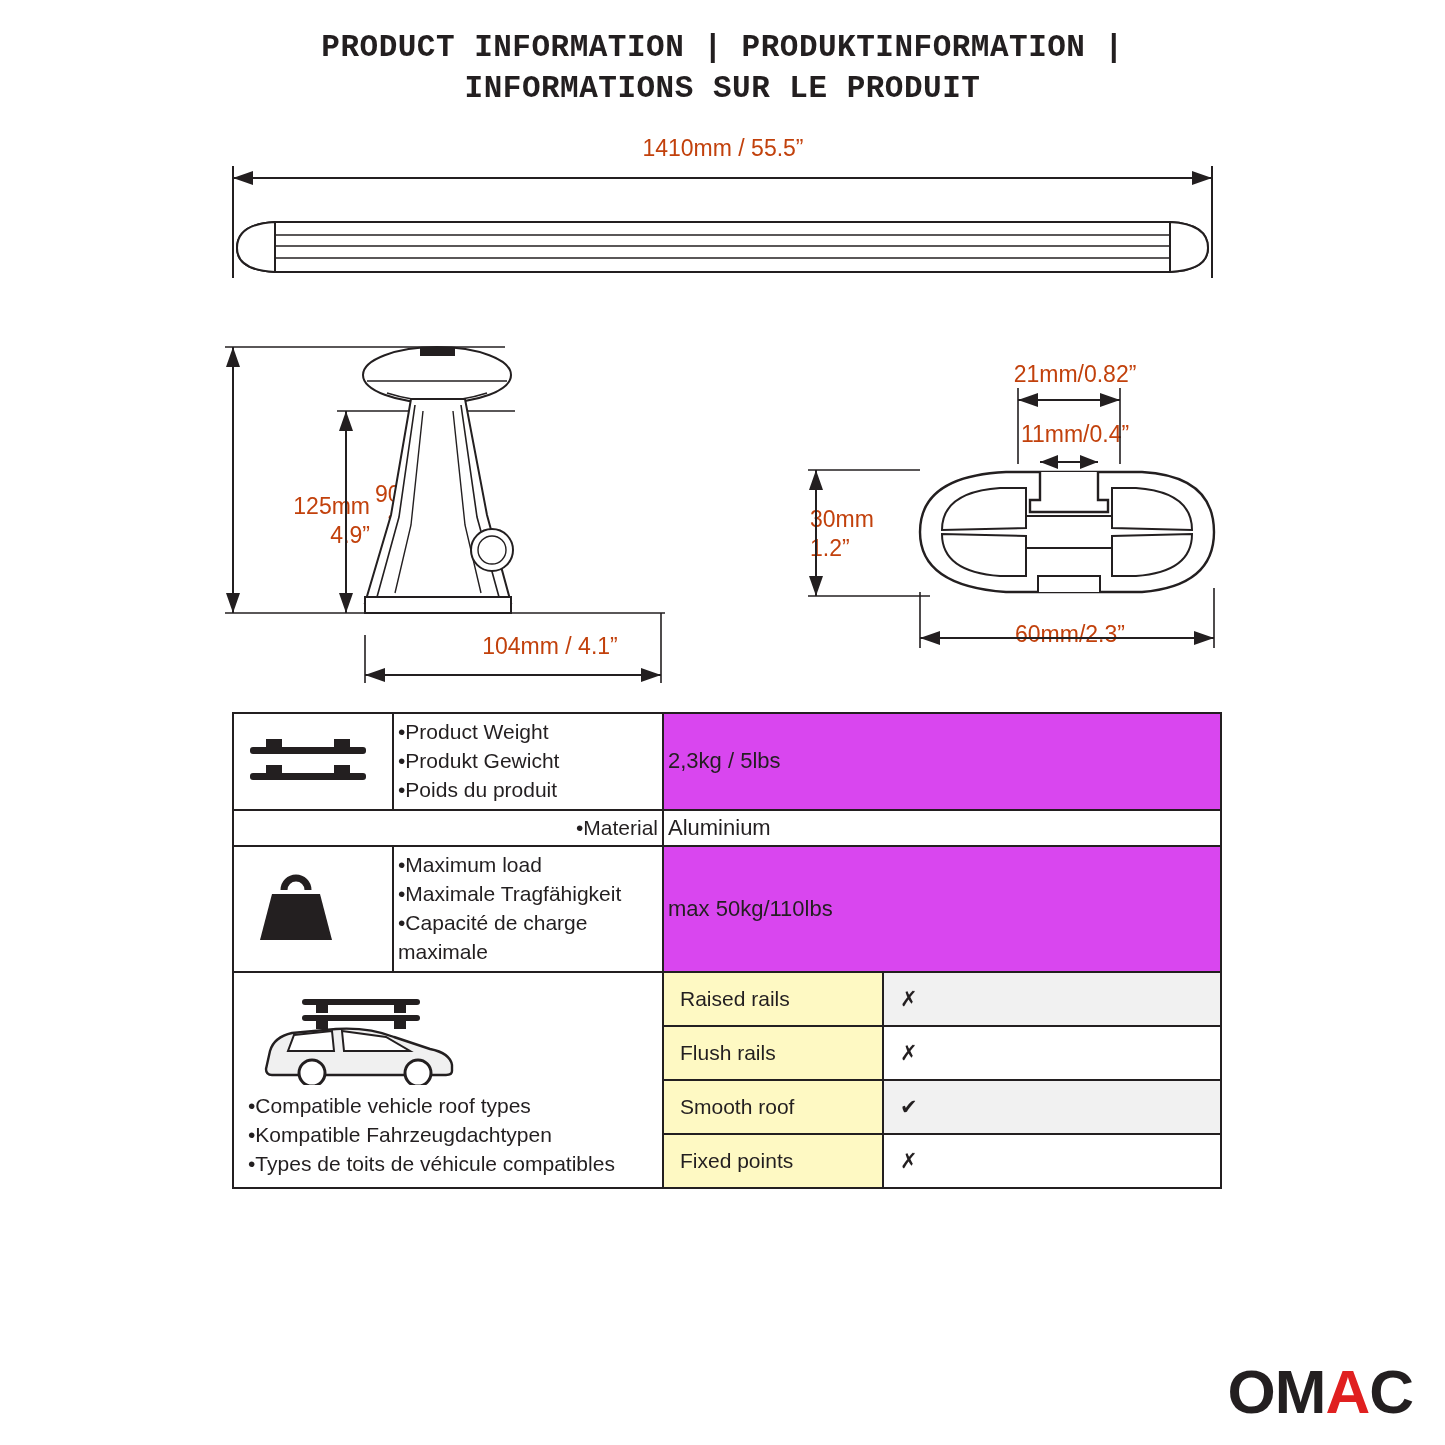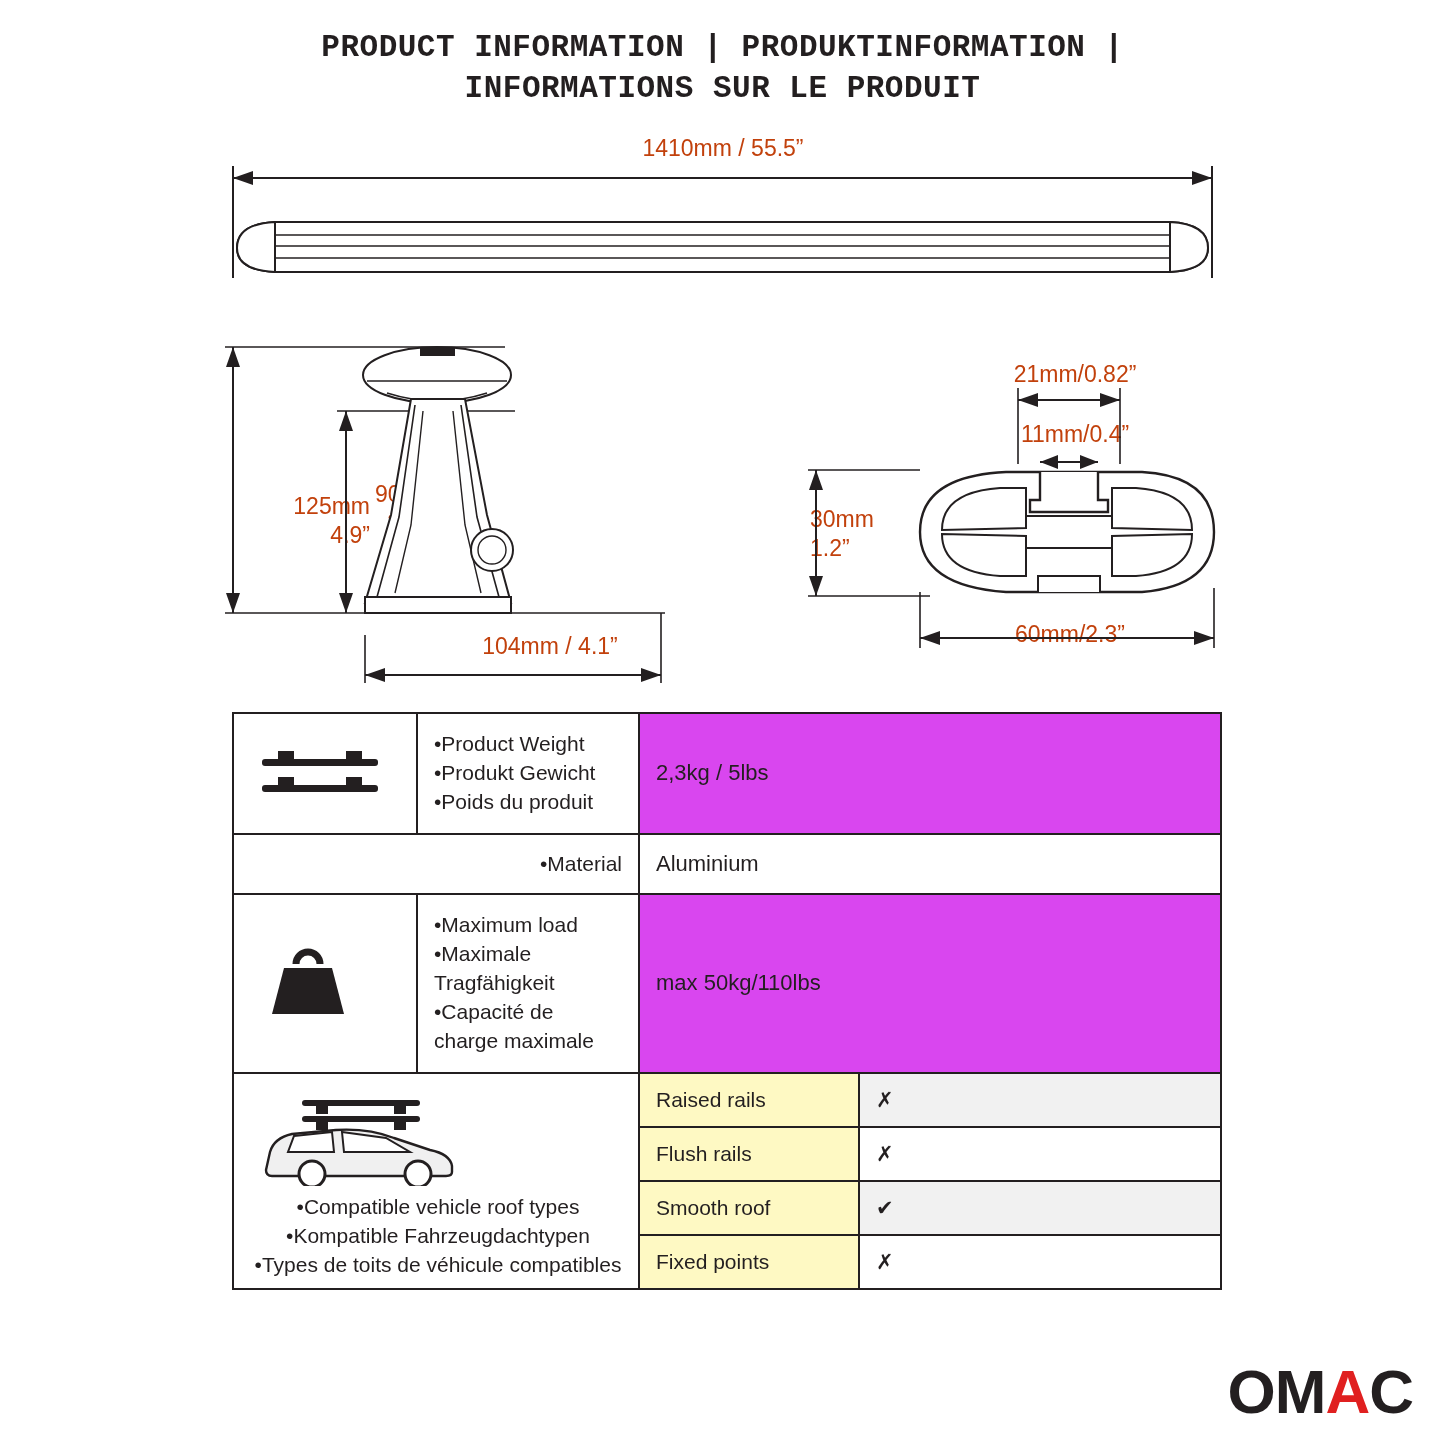--- a/index.html
+++ b/index.html
@@ -46,21 +46,21 @@
     left: 232px;
     top: 712px;
     width: 990px;
     border: 2px solid #231f20;
     border-collapse: collapse;
     box-sizing: border-box;
   }
   .spec-table td {
     border: 2px solid #231f20;
     vertical-align: middle;
-    padding: 16px;
+    padding: 4px;
   }
   .cell-icon {
     width: 150px;
     text-align: center;
     padding: 6px 0;
   }
   .cell-label {
     padding: 10px 8px 10px 10px;
     font-size: 21px;
     line-height: 1.38;
@@ -102,21 +102,21 @@
   .compat tr:last-child td { border-bottom: none; }
   .compat td.val { background: #ffffff; }
   .compat tr.shaded td.val { background: #f1f1f1; }
   .compat td:last-child { border-right: none; }
   .mark { font-size: 22px; }
 
   .compat-label {
     font-size: 21px;
     line-height: 1.4;
     padding: 0 10px 0 14px;
-    text-align: center;
+    text-align: left;
   }
 
   
   .logo {
     position: absolute;
     right: 32px;
     bottom: 22px;
     font-size: 62px;
     font-weight: bold;
     letter-spacing: -1px;

